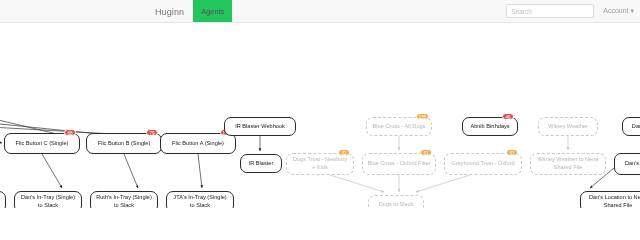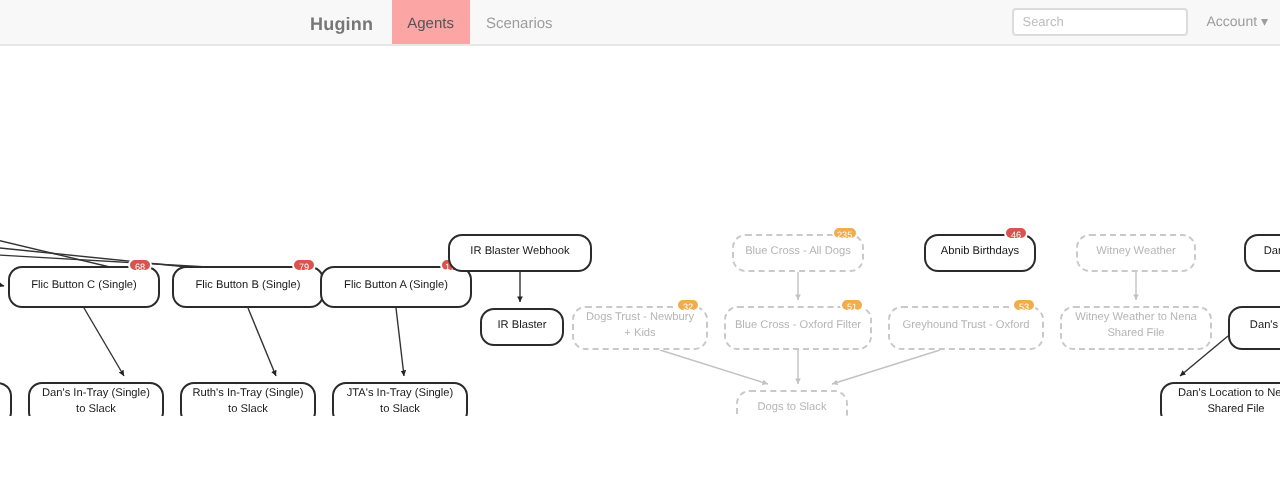--- a/index.html
+++ b/index.html
@@ -15,27 +15,27 @@
   
   #navbar {
     position:absolute; top:0; left:0; width:640px; height:23px;
     background:#f8f8f8;
     border-bottom:1px solid #e7e7e7;
     display:flex; align-items:stretch;
   }
   #nav-center { display:flex; align-items:stretch; margin-left:146px; }
   .brand {
     display:flex; align-items:center; padding:12px 9px;
-    font-size:9px; color:#777; letter-spacing:.1px;font-weight:bold;
+    font-size:9px; color:#777; letter-spacing:.1px;
   }
   .nav-item {
     display:flex; align-items:center; padding:0 8px;
     font-size:7.5px; color:#9d9d9d; white-space:nowrap;
   }
-  .nav-item.active { background:#fca5a5; color:#555; }
+  .nav-item.active { background:#22c55e; color:#555; }
   #nav-right {
     margin-left:auto; display:flex; align-items:center;
     padding-right:6px; gap:9px;
   }
   #search-input {
     width:88px; height:14px;
     border:1px solid #dcdcdc; border-radius:2px;
     background:#fff; font-size:6.5px; color:#555;
     padding:0 4px; font-family:"Liberation Sans", sans-serif;
     outline:none;
@@ -85,21 +85,20 @@
   .badge.red    { background:#d9534f; }
   .badge.orange { background:#f0ad4e; }
 </style>
 </head>
 <body>
 
 <div id="navbar">
   <div id="nav-center">
     <div class="brand">Huginn</div>
     <div class="nav-item active">Agents</div>
-    <div class="nav-item">Scenarios</div>
   </div>
   <div id="nav-right">
     <input id="search-input" type="text" placeholder="Search" style="">
     <div id="account-menu">Account ▾</div>
   </div>
 </div>
 
 <div id="diagram">
   <svg id="edges" viewBox="0 0 640 185">
     <defs>

